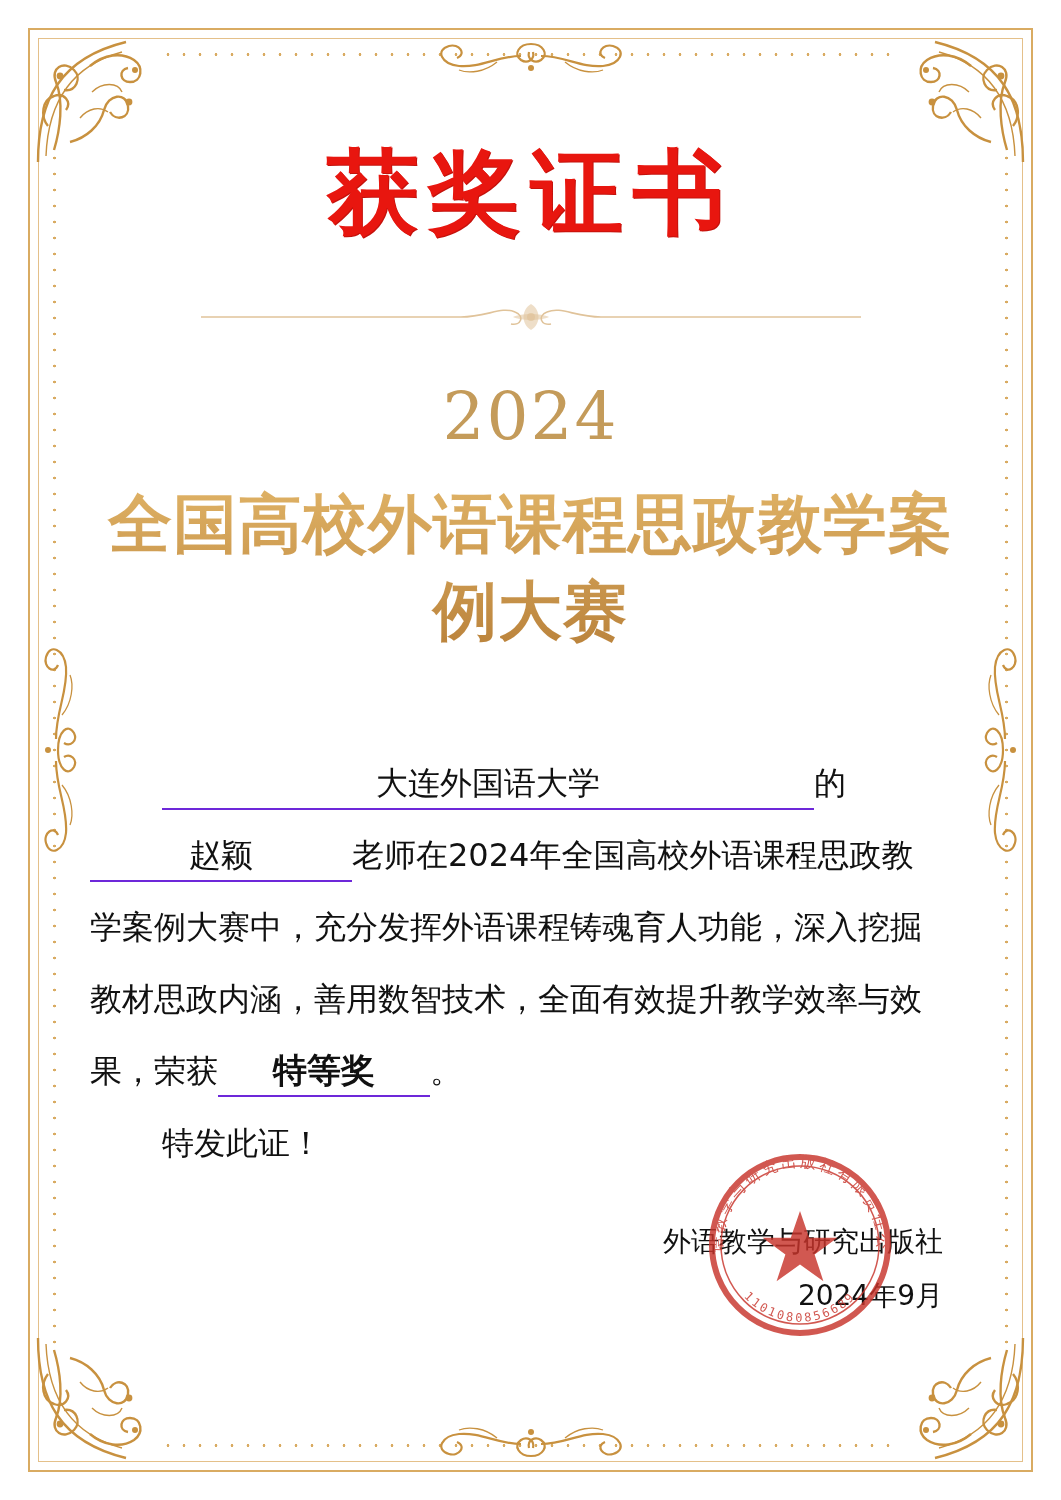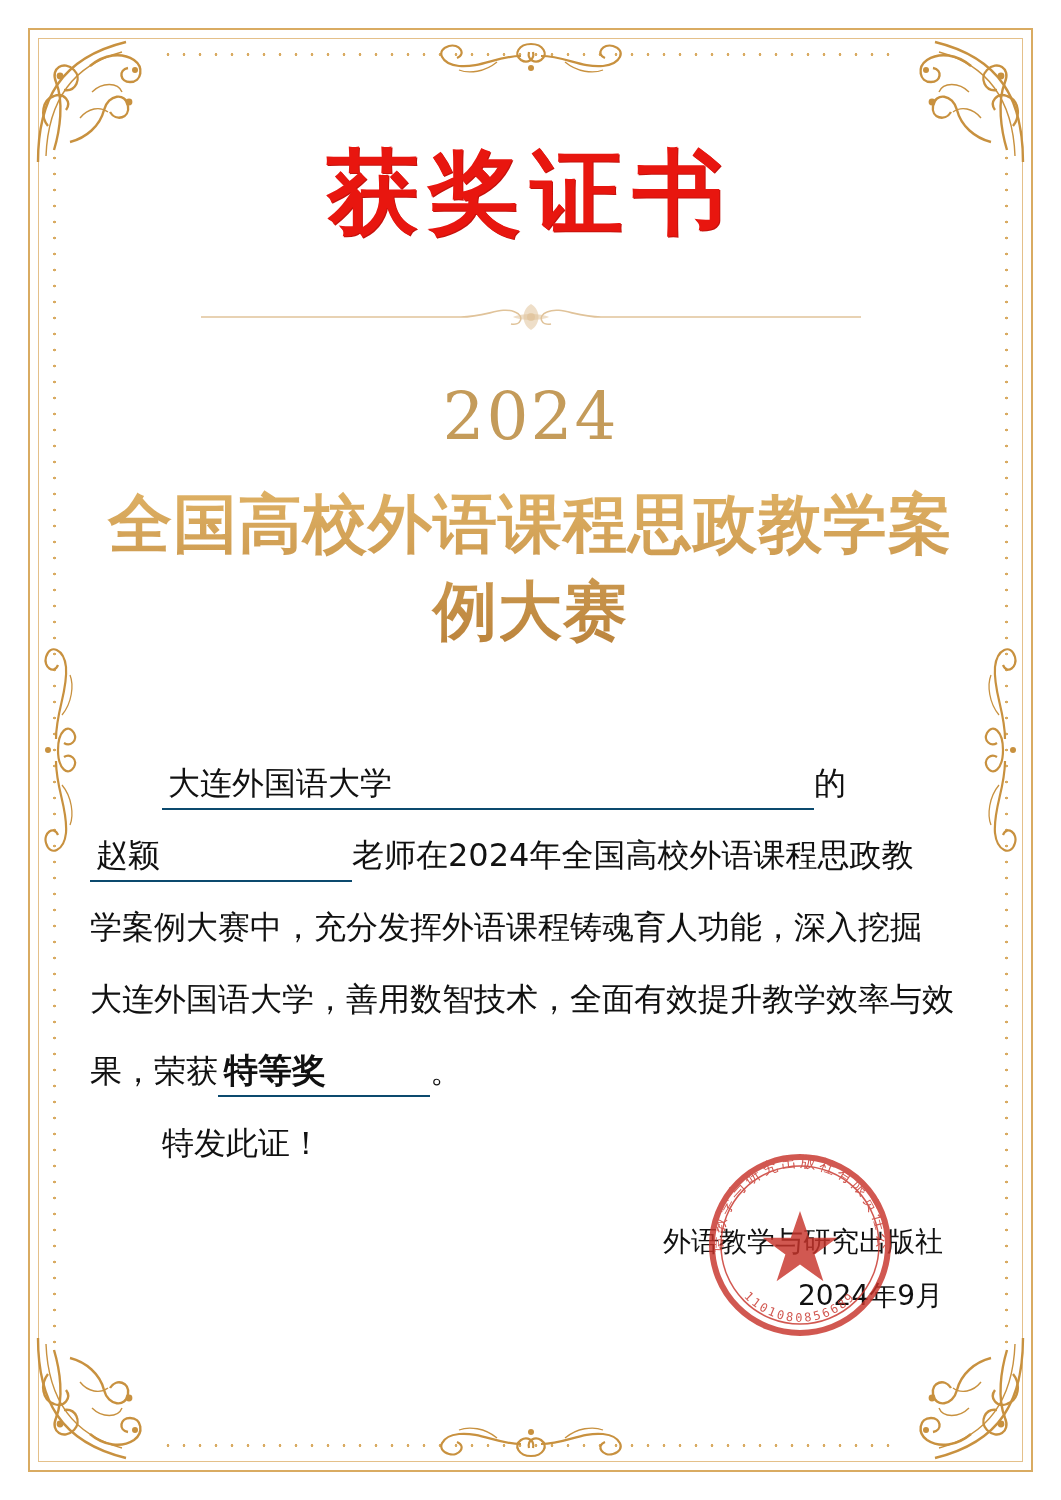--- a/index.html
+++ b/index.html
@@ -130,21 +130,22 @@
     font-size: 32px;
     line-height: 72px;
     color: #111;
     font-family: "DejaVu Sans", "Liberation Sans", sans-serif;
   }
   .body-text p { margin: 0; }
   .indent { display: inline-block; width: 72px; }
 
   .fill {
     display: inline-block;
-    border-bottom: 2px solid #0c4a6e;
+    border-bottom: 2px solid #6d28d9;
+    text-align: center;
     vertical-align: baseline;
     padding: 0 6px 2px 6px;
     line-height: 46px;
   }
   .fill.school { width: 640px; }
   .fill.teacher { width: 250px; }
   .fill.award {
     width: 200px;
     font-weight: bold;
     font-size: 34px;
@@ -318,21 +319,21 @@
     <div class="subtitle">全国高校外语课程思政教学案例大赛</div>
 
     <div class="body-text">
       <p>
         <span class="indent"></span><span class="fill school">大连外国语大学</span><span>的</span>
       </p>
       <p>
         <span class="fill teacher">赵颖</span><span>老师在2024年全国高校外语课程思政教</span>
       </p>
       <p><span>学案例大赛中，充分发挥外语课程铸魂育人功能，深入挖掘</span></p>
-      <p><span>大连外国语大学，善用数智技术，全面有效提升教学效率与效</span></p>
+      <p><span>教材思政内涵，善用数智技术，全面有效提升教学效率与效</span></p>
       <p>
         <span>果，荣获</span><span class="fill award">特等奖</span><span>。</span>
       </p>
       <p class="closing">
         <span class="indent"></span><span>特发此证！</span>
       </p>
     </div>
 
   </div>
 

